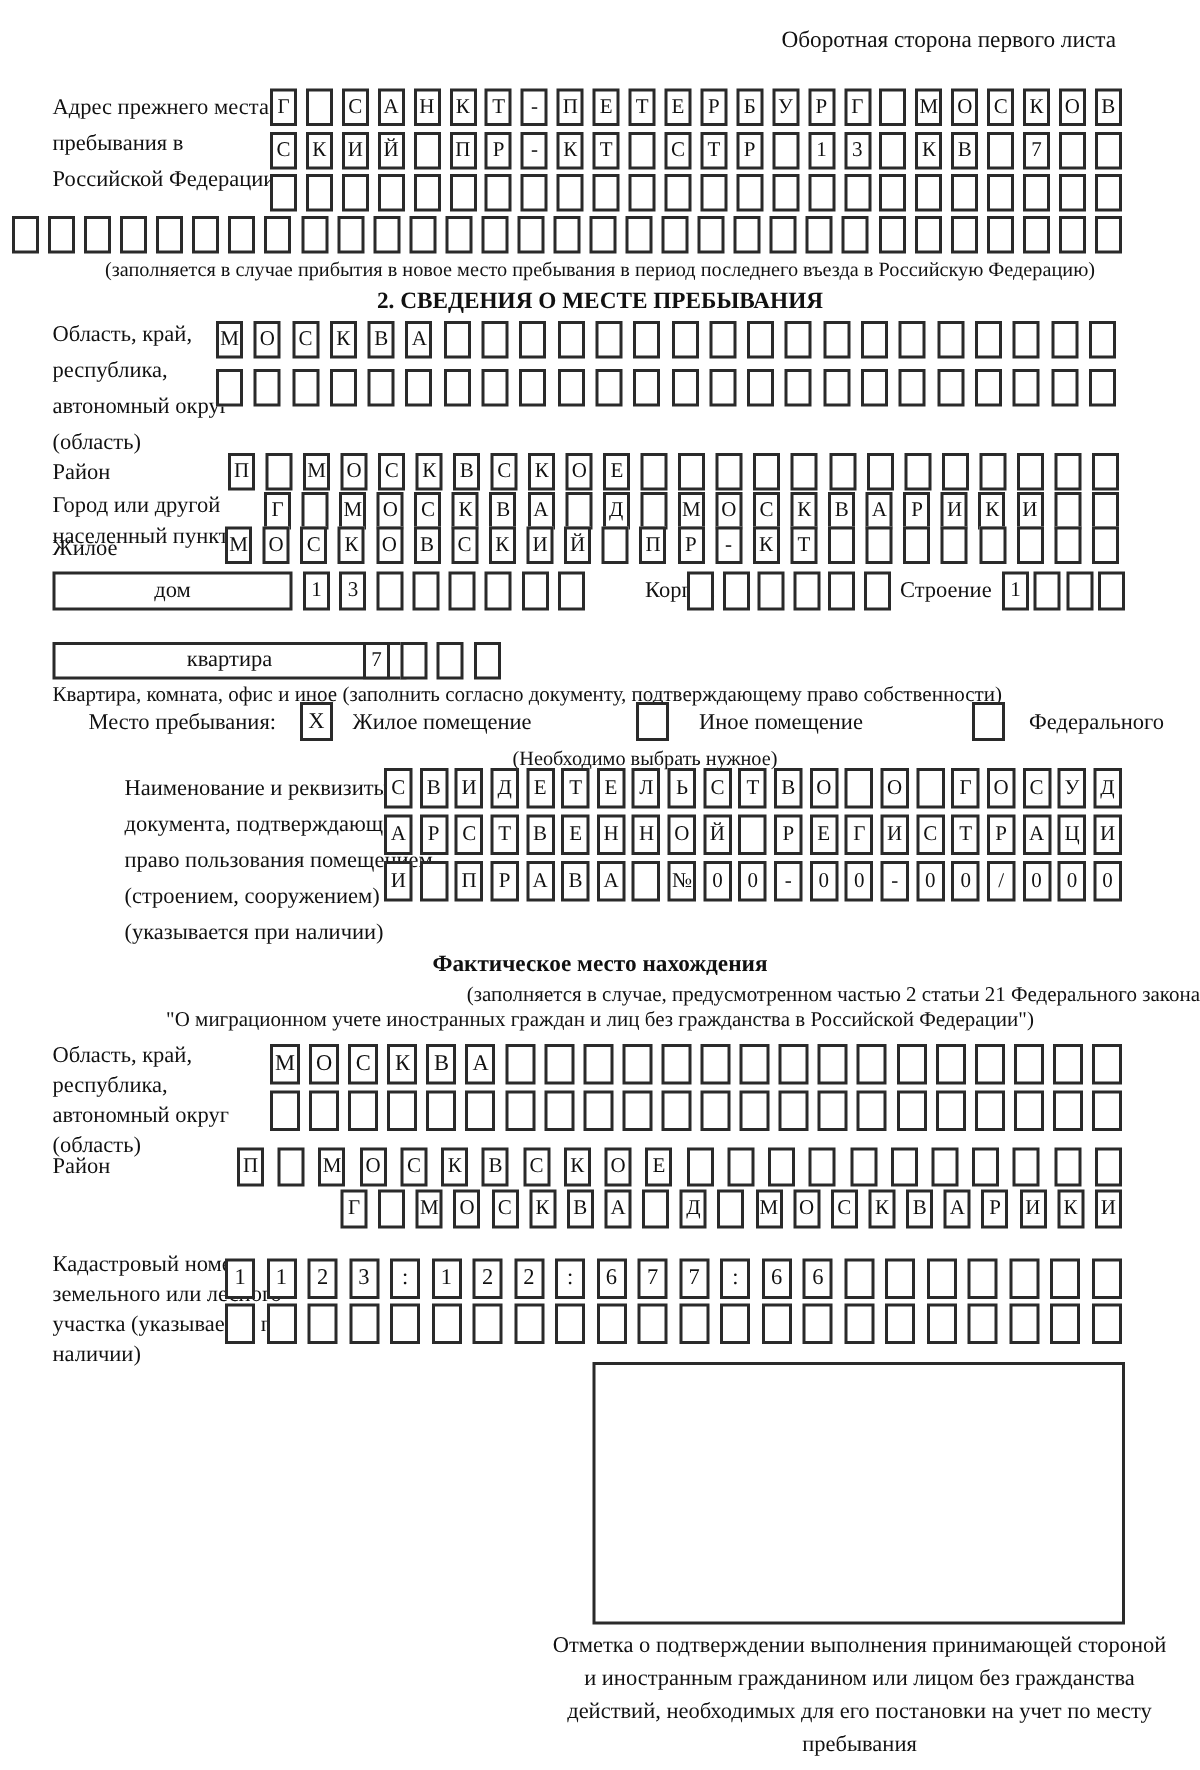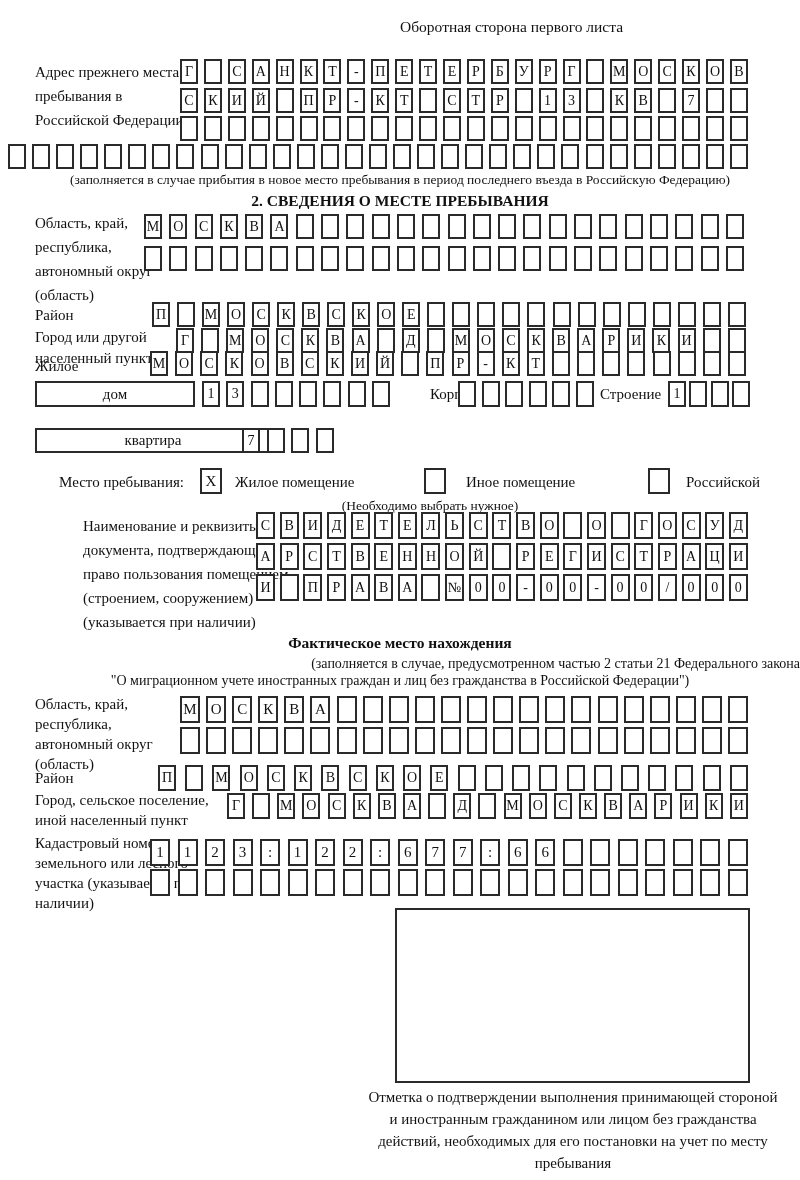--- a/index.html
+++ b/index.html
@@ -26,21 +26,21 @@
   .wbox{
     position:absolute; border:2px solid #2a2a2a; box-sizing:border-box;
     display:flex; align-items:center; justify-content:center; font-size:15px; background:#fff;
   }
   .ckbox{
     position:absolute; width:22px; height:26px; border:2px solid #2a2a2a; box-sizing:border-box;
     display:flex; align-items:center; justify-content:center; font-size:15px; background:#fff;
   }
   .bigbox{position:absolute; left:395px; top:908px; width:355px; height:175px; border:2px solid #2a2a2a; box-sizing:border-box; background:#fff;}
   .stampcap{position:absolute; left:368px; top:1086px; width:410px; text-align:center; font-size:15px; line-height:22px;}
-  .title{position:absolute; left:400px; top:18px; width:344px; font-size:15.5px;}
+  .title{position:absolute; left:400px; top:18px; width:344px; text-align:right; font-size:15.5px;}
 </style>
 </head>
 <body>
 
 <div class="page">
 
   <div class="title">Оборотная сторона первого листа</div>
 
   <div class="lbl" style="left:35px;top:60px;width:155px;">Адрес прежнего места пребывания в Российской Федерации</div>
   <div class="cr" style="left:180px;top:59px;width:568px;">
@@ -323,28 +323,29 @@
       <span class="cell"></span>
     </div>
 
   <div class="wbox" style="left:35px;top:428px;width:236px;height:25px;">квартира</div>
   <div class="cr" style="left:242px;top:428px;width:92px;">
       <span class="cell">7</span>
       <span class="cell"></span>
       <span class="cell"></span>
       <span class="cell"></span>
     </div>
+  <div class="cap" style="left:35px;top:456px;">Квартира, комната, офис и иное (заполнить согласно документу, подтверждающему право собственности)</div>
 
   <span class="lbl" style="left:35px;top:470px;margin-left:24px;">Место пребывания:</span>
   <div class="ckbox" style="left:200px;top:468px;">X</div>
   <span class="lbl" style="left:235px;top:470px;">Жилое помещение</span>
   <div class="ckbox" style="left:424px;top:468px;"></div>
   <span class="lbl" style="left:466px;top:470px;font-family:Liberation Serif, serif;">Иное помещение</span>
   <div class="ckbox" style="left:648px;top:468px;"></div>
-  <span class="lbl" style="left:686px;top:470px;">Российской</span>
+  <span class="lbl" style="left:686px;top:470px;">Федерального</span>
   <div class="note" style="top:498px;left:110px;width:640px;">(Необходимо выбрать нужное)</div>
 
   <div class="lbl" style="left:35px;top:514px;width:212px;margin-left:48px;">Наименование и реквизиты документа, подтверждающего право пользования помещением (строением, сооружением) (указывается при наличии)</div>
   <div class="cr doc" style="left:256px;top:512px;width:492px;">
       <span class="cell">С</span>
       <span class="cell">В</span>
       <span class="cell">И</span>
       <span class="cell">Д</span>
       <span class="cell">Е</span>
       <span class="cell">Т</span>
@@ -484,21 +485,20 @@
       <span class="cell"></span>
       <span class="cell"></span>
       <span class="cell"></span>
       <span class="cell"></span>
       <span class="cell"></span>
       <span class="cell"></span>
       <span class="cell"></span>
       <span class="cell"></span>
     </div>
 
-  <div class="lbl lh20" style="left:35px;top:790px;width:195px;">Город, сельское поселение, иной населенный пункт</div>
   <div class="cr mid" style="left:227px;top:793px;width:521px;">
       <span class="cell">Г</span>
       <span class="cell"></span>
       <span class="cell">М</span>
       <span class="cell">О</span>
       <span class="cell">С</span>
       <span class="cell">К</span>
       <span class="cell">В</span>
       <span class="cell">А</span>
       <span class="cell"></span>

